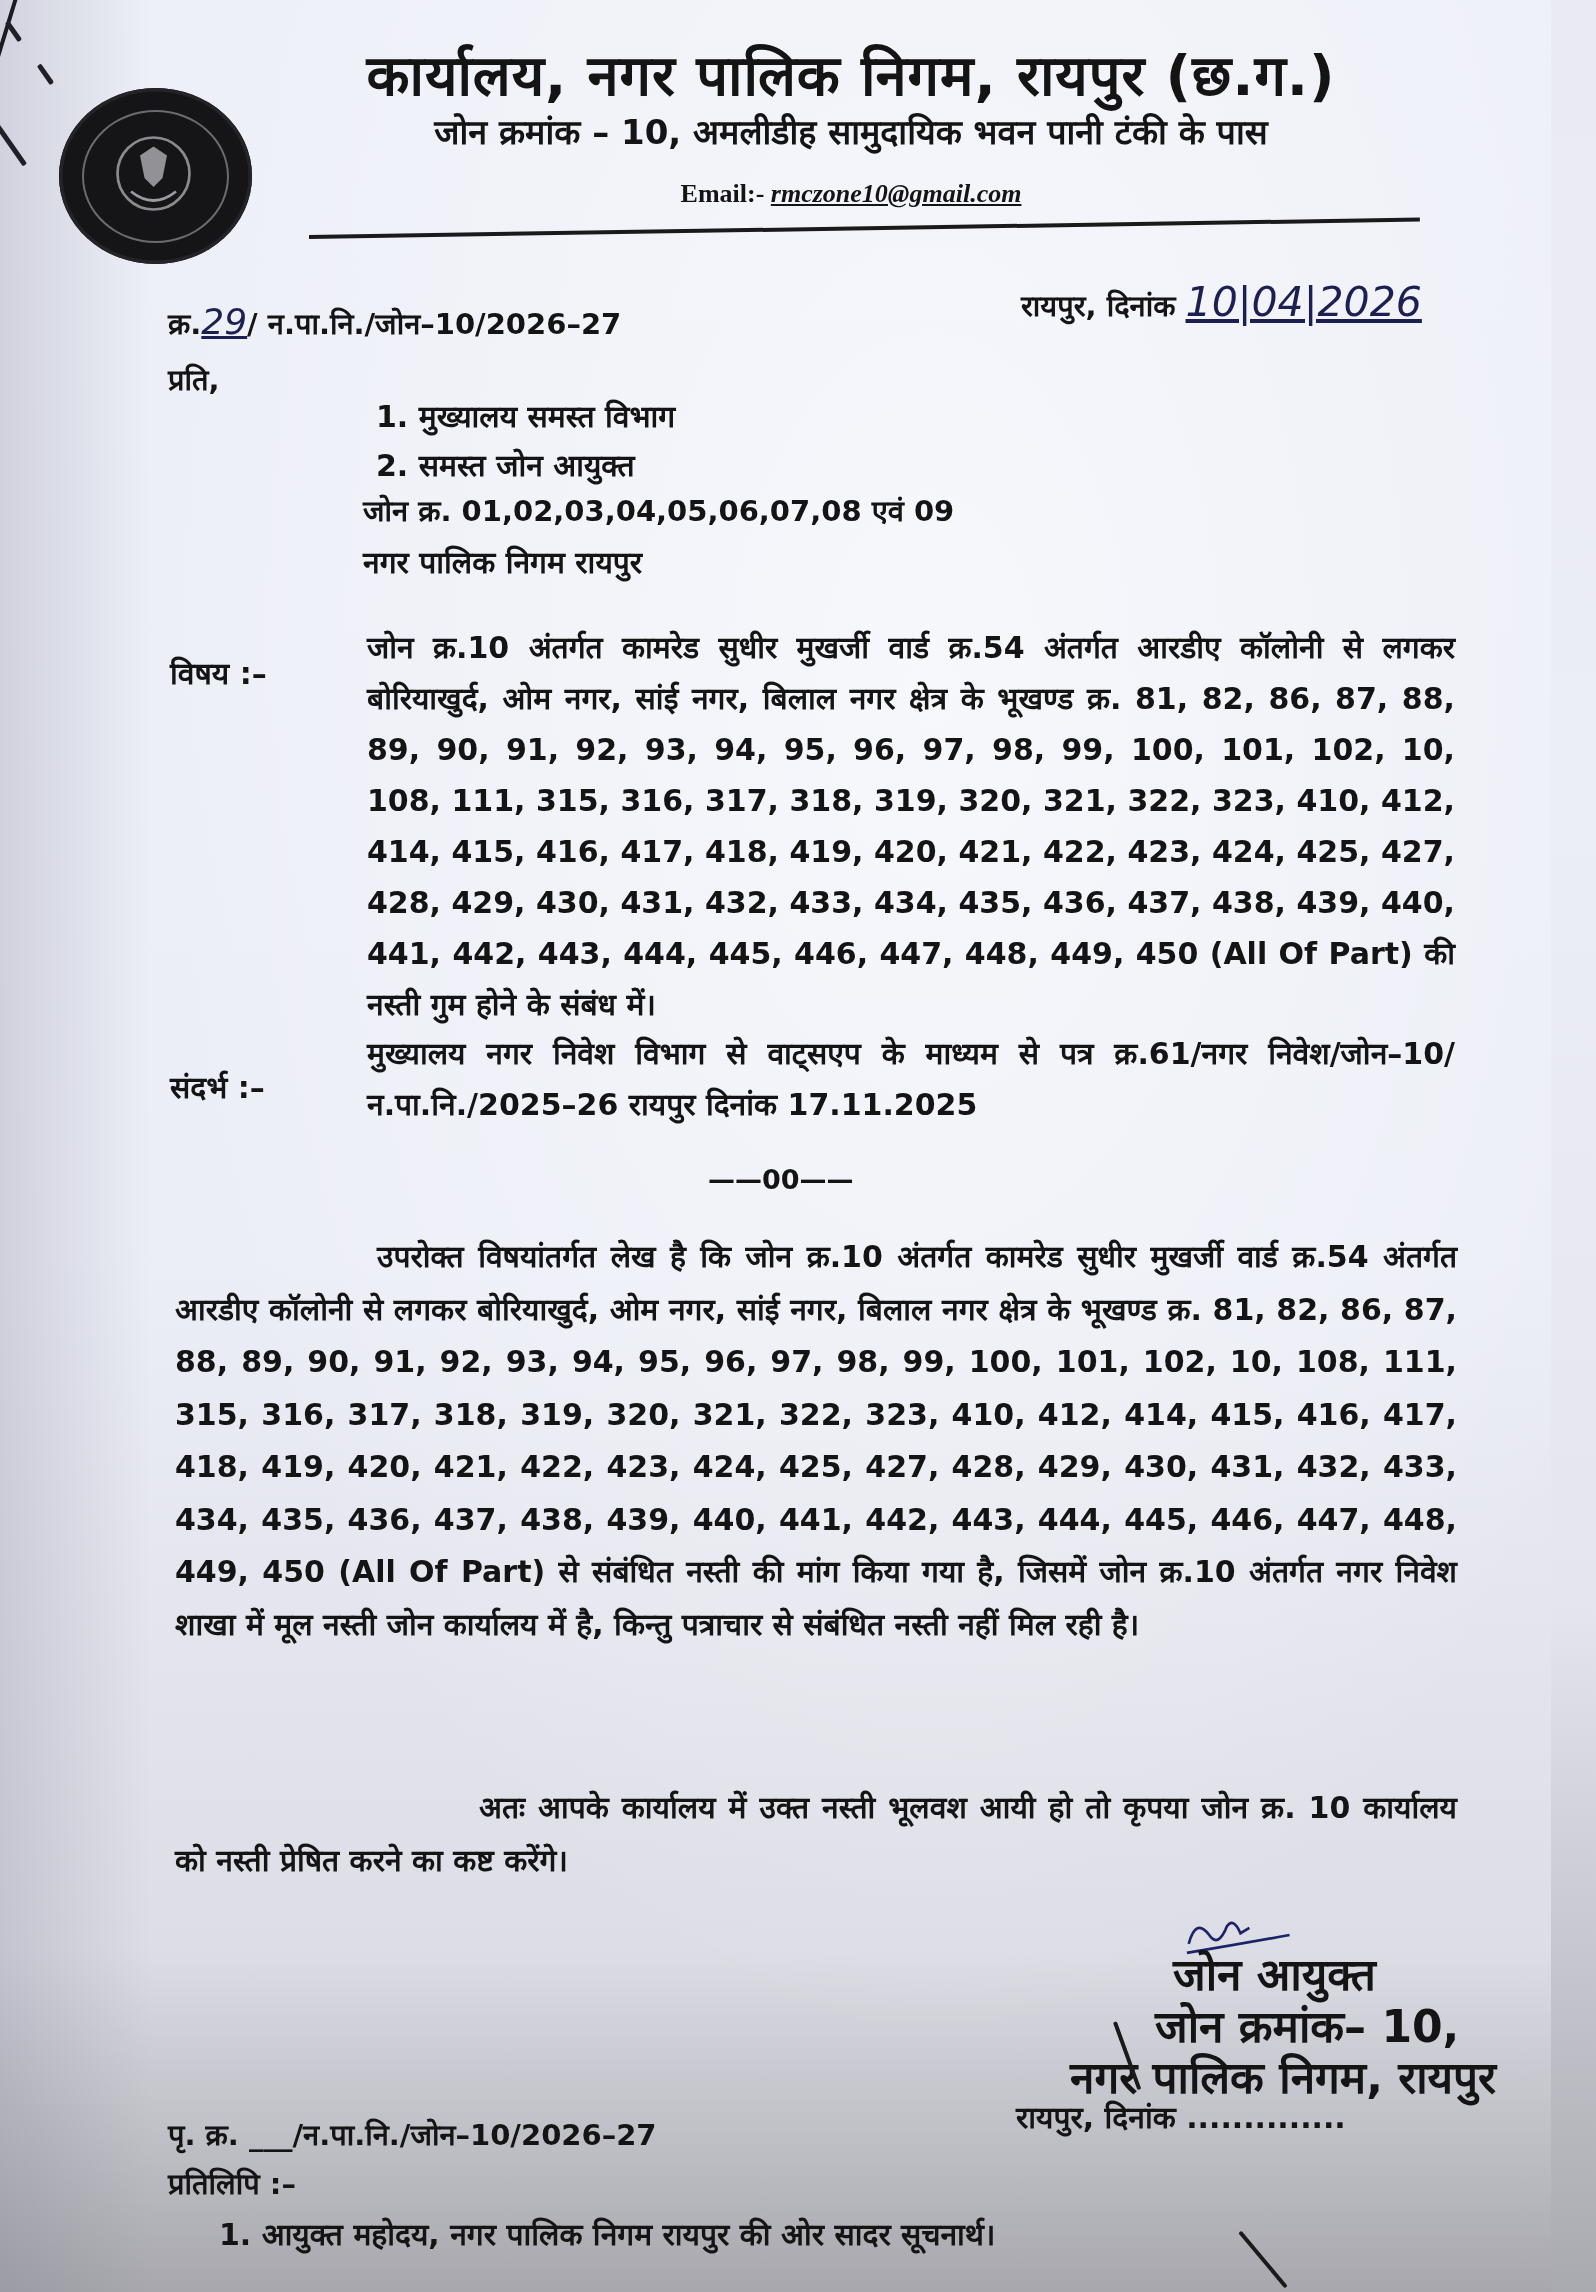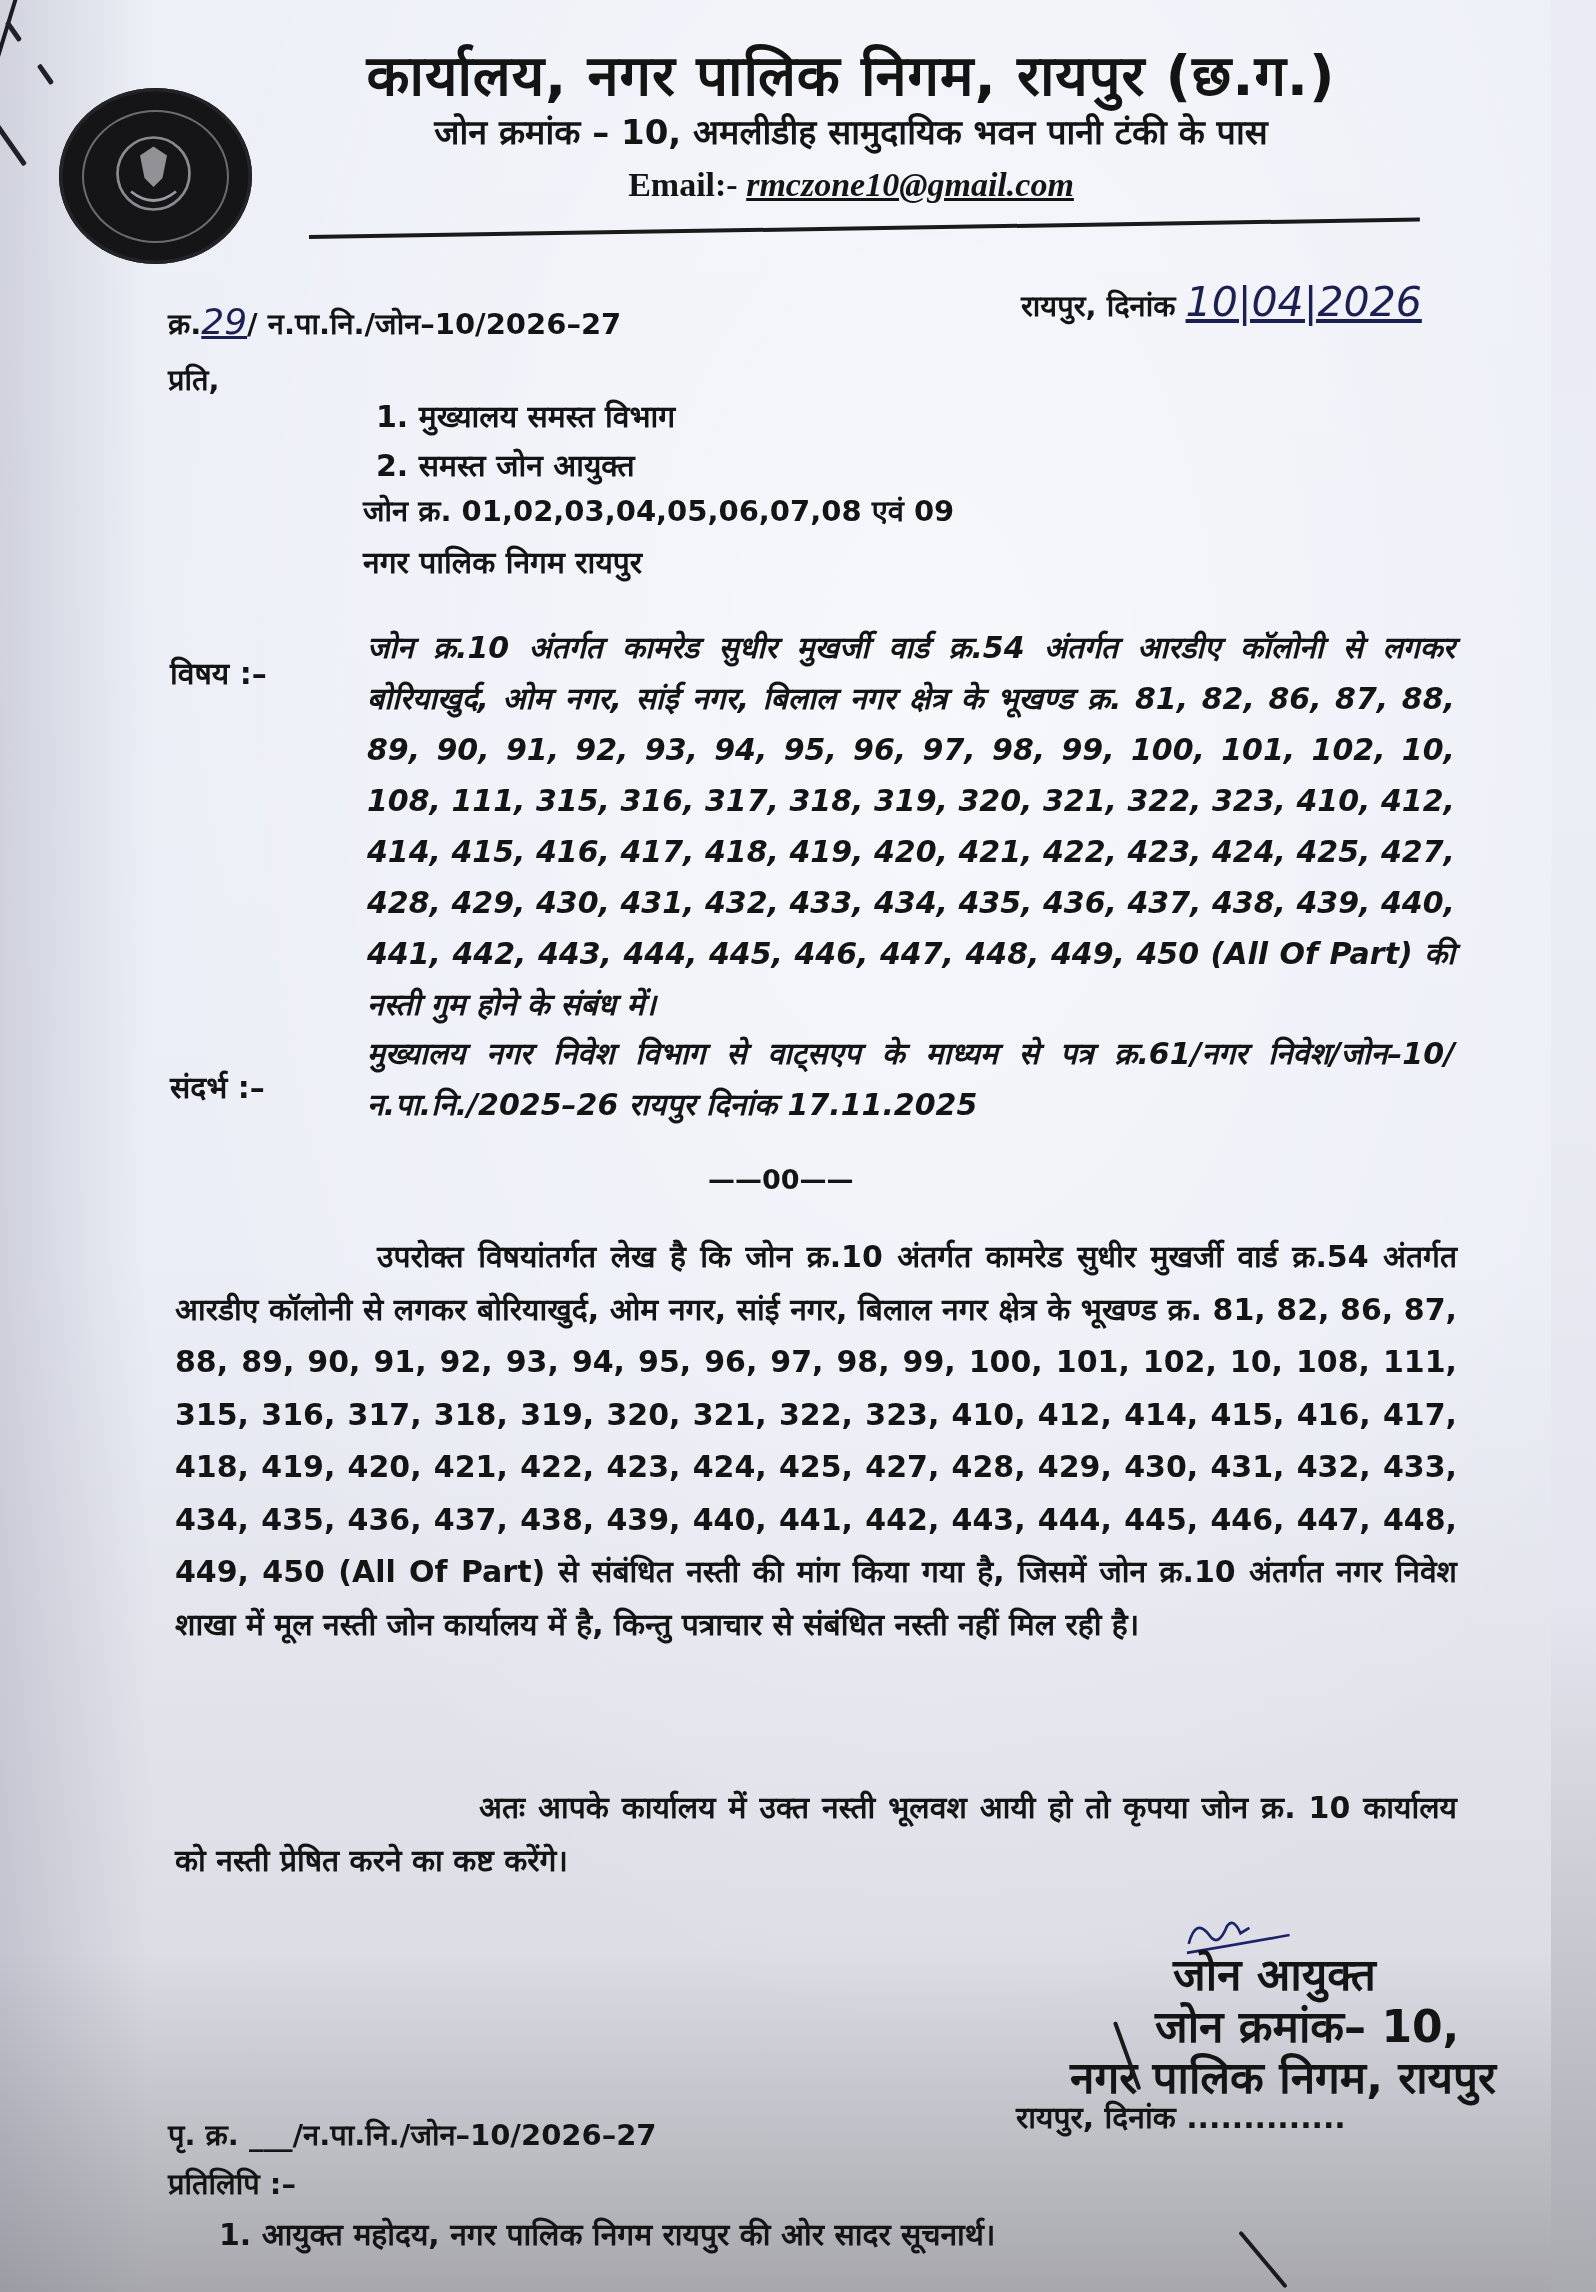--- a/index.html
+++ b/index.html
@@ -31,30 +31,30 @@
       box-shadow: 0 0 0 3.6px #242428 inset;
     }
     .seal-inner {
       position: absolute; left: 23px; top: 21.5px; right: 23px; bottom: 21.5px;
       border-radius: 50%; border: 2.7px solid #6a6a70;
     }
     .seal-emblem { position:absolute; left: 54px; top: 45px; width: 81px; height: 81px; }
     .header { position: absolute; left: 269px; top: 45px; width: 1164px; text-align: center; }
     .title { font-size: 56px; font-weight: bold; letter-spacing: 0.9px; margin: 0; line-height: 1.1; }
     .address { font-size: 34px; font-weight: bold; margin-top: 1px; }
-    .email { font-size: 34px; font-weight: bold; margin-top: 12px; font-family: "Liberation Serif", serif; }
+    .email { font-size: 26px; font-weight: bold; margin-top: 25px; font-family: "Liberation Serif", serif; }
     .email .addr { font-style: italic; text-decoration: underline; }
     .rule {
       position: absolute; left: 309px; top: 235px; width: 1111px; height: 3.6px;
       background: #1a1a1a; transform: rotate(-0.9deg); transform-origin: left;
     }
     .txt { position: absolute; font-size: 29px; font-weight: bold; white-space: nowrap; line-height: 1.2; }
     .hand { font-family: "DejaVu Sans", sans-serif; font-weight: normal; font-style: italic; color: #1c2050; }
     .hand-date { font-size: 41px; text-decoration: underline; }
-    .block { position: absolute; left: 367px; width: 1088px; font-size: 30px; font-weight: bold; line-height: 1.7; text-align: justify; font-style: italic; }
+    .block { position: absolute; left: 367px; width: 1088px; font-size: 30px; font-weight: bold; line-height: 1.7; text-align: justify; }
     .label { position: absolute; left: 170px; font-size: 30px; font-weight: bold; }
     .para { position: absolute; left: 175px; width: 1282px; font-size: 30px; font-weight: bold; line-height: 1.75; text-align: justify; }
     .divider { position: absolute; left: 708px; top: 1164px; font-size: 27px; font-weight: bold; }
     .sig { position: absolute; font-size: 44px; font-weight: bold; white-space: nowrap; }
     .signature-mark { position: absolute; left: 1178px; top: 1908px; width: 116px; height: 54px; }
     .stroke { position: absolute; height: 3.6px; background: #1a1a1a; border-radius: 1.8px; }
   </style>
 </head>
 <body>
 

